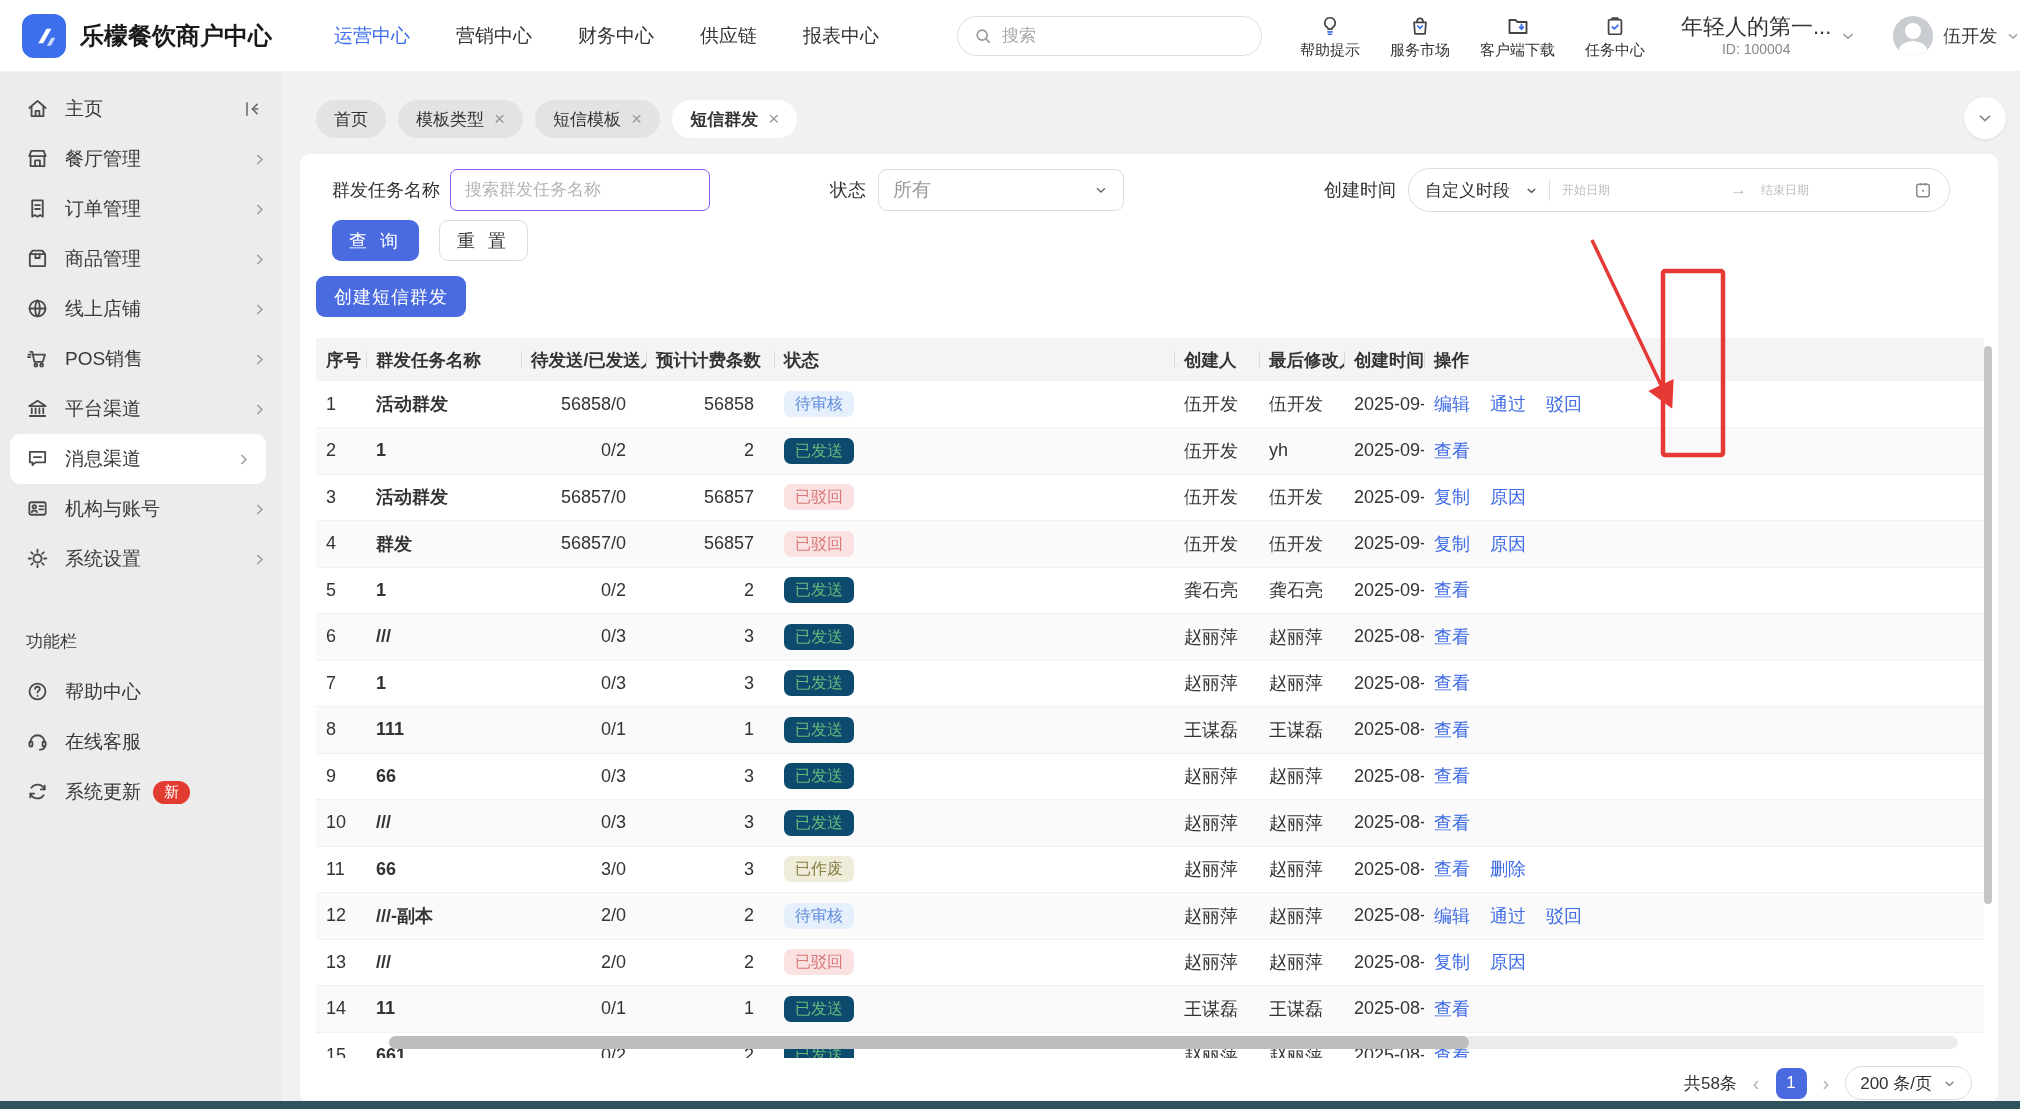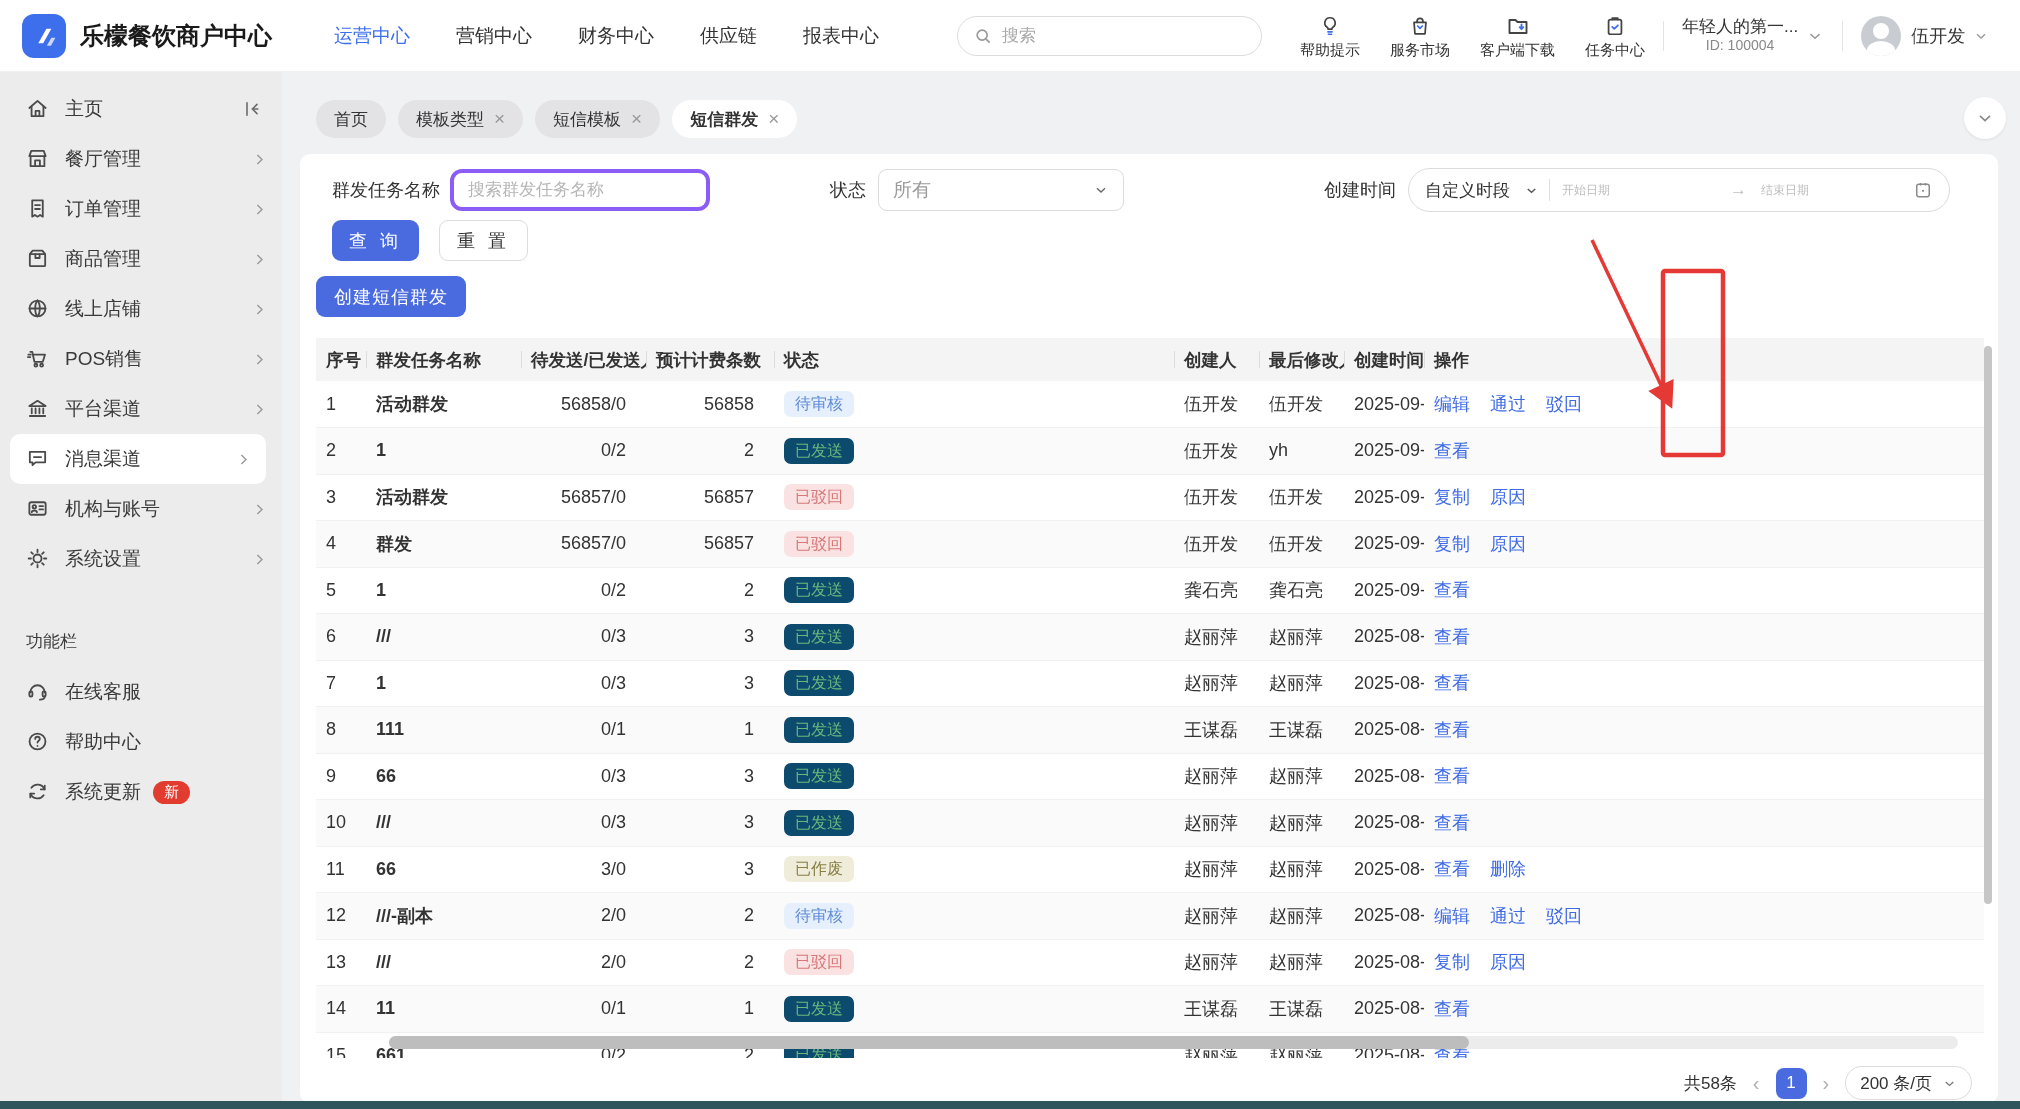--- a/index.html
+++ b/index.html
@@ -17,21 +17,21 @@
   .search-wrap { position:relative; margin-left:78px;}
   .search-input { width:305px; height:40px; border:1px solid #ddd; border-radius:20px; padding:0 16px 0 44px; font-size:17px; color:#333; outline:none; background:#fff;}
   .search-input::placeholder { color:#a8a8a8; }
   .search-ic { position:absolute; left:16px; top:10px; color:#999;}
   .quick-bar { display:flex; gap:30px; margin-left:38px;}
   .qa { display:flex; flex-direction:column; align-items:center; cursor:pointer; min-width:60px;}
   .qa-ic { height:26px; color:#444; display:flex; align-items:flex-end;}
   .qa-lb { font-size:15px; color:#333; margin-top:3px; white-space:nowrap;}
   .vdiv { width:1px; height:30px; background:#e3e3e3; margin:0 18px;}
   .org { text-align:center; line-height:1.25; cursor:pointer;}
-  .org-name { font-size:17px; color:#333; white-space:nowrap;}
+  .org-name { font-size:22px; color:#333; white-space:nowrap;}
   .org-id { font-size:14px; color:#888; }
   .chev { color:#9a9a9a; margin-left:8px;}
   .avatar { width:40px; height:40px; border-radius:50%; background:#c9cdd2; position:relative; overflow:hidden; flex:0 0 auto;}
   .avatar:before { content:""; position:absolute; left:12px; top:7px; width:16px; height:16px; border-radius:50%; background:#fff;}
   .avatar:after { content:""; position:absolute; left:6px; top:25px; width:28px; height:18px; border-radius:50% 50% 0 0; background:#fff;}
   .user-name { font-size:18px; color:#333; margin-left:10px; white-space:nowrap; cursor:pointer;}
 
   
   .sidebar { position:absolute; left:0; top:72px; width:282px; height:1029px; background:#ececec; z-index:5;}
   .sb-list { padding-top:12px; }
@@ -51,21 +51,21 @@
   .tab { height:38px; border-radius:19px; background:#e3e3e5; display:flex; align-items:center; padding:0 18px; font-size:17px; color:#333; cursor:pointer; white-space:nowrap;}
   .tab.active { background:#fff; font-weight:bold;}
   .tab-x { color:#999; font-size:19px; margin-left:10px; font-weight:normal; cursor:pointer;}
   .tabstrip-more { position:absolute; right:14px; top:10px; width:42px; height:42px; border-radius:50%; background:#fff; display:flex; align-items:center; justify-content:center; color:#888; cursor:pointer; box-shadow:0 1px 3px rgba(0,0,0,.08);}
 
   .card { position:absolute; left:18px; top:67px; width:1698px; height:949px; background:#fff; border-radius:10px;}
 
   
   .f-row { position:absolute; left:32px; top:15px; width:1640px; height:42px; display:flex; align-items:center;}
   .f-label { font-size:18px; color:#333; white-space:nowrap;}
-  .inp-task { width:260px; height:42px; border:4px solid #8b5cf6; border-radius:12px; margin-left:10px; padding:0 14px; font-size:17px; outline:none; color:#333;}
+  .inp-task { width:260px; height:42px; border:1px solid #8b5cf6; border-radius:7px; margin-left:10px; padding:0 14px; font-size:17px; outline:none; color:#333;}
   .inp-task::placeholder { color:#b5b5b5;}
   .sel { height:42px; border:1px solid #dcdcdc; border-radius:9px; display:flex; align-items:center; padding:0 14px; font-size:19px; color:#9a9a9a; background:#fff; cursor:pointer;}
   .sel .sel-chev { margin-left:auto; color:#666;}
   .sel-status { width:246px; margin-left:12px;}
   .range { height:44px; border:1px solid #dcdcdc; border-radius:22px; display:flex; align-items:center; margin-left:12px; width:542px; padding:0 16px; background:#fff;}
   .range .preset { font-size:17px; color:#333; white-space:nowrap;}
   .range .preset-chev { color:#555; margin:0 10px 0 14px;}
   .range .r-div { width:1px; height:22px; background:#e0e0e0; margin-right:12px;}
   .range .d-ph { font-size:12px; color:#bdbdbd; white-space:nowrap;}
   .range .d-start { width:168px;}
@@ -363,38 +363,38 @@
             <path d="M9 5.5 L15.5 12 L9 18.5"></path>
           </svg>
         </span>
    </div>
     </div>
   <div class="sb-section">功能栏</div>
   <div class="sb-footer">
       <div class="sb-item">
      <span class="sb-ic">
           <svg width="23" height="23" viewBox="0 0 24 24" fill="none" stroke="currentColor" stroke-width="1.9" stroke-linecap="round" stroke-linejoin="round">
+            <circle cx="12" cy="12" r="8.3"></circle>
+            <path d="M9.6 9.3 c0-3 4.8-3 4.8 0 c0 1.9-2.4 1.9-2.4 3.8"></path>
+            <path d="M12 16.6 h0.02"></path>
+          </svg>
+        </span>
+     <span class="sb-lb" style="flex:0 0 auto;">帮助中心</span>
+
+   </div>
+      <div class="sb-item">
+     <span class="sb-ic">
+          <svg width="23" height="23" viewBox="0 0 24 24" fill="none" stroke="currentColor" stroke-width="1.9" stroke-linecap="round" stroke-linejoin="round">
             <path d="M4.5 13 a7.5 7.5 0 0 1 15 0"></path>
             <rect x="3.5" y="11.8" width="3.2" height="5.4" rx="1.4"></rect>
             <rect x="17.3" y="11.8" width="3.2" height="5.4" rx="1.4"></rect>
             <path d="M19.5 17.2 c0 2.4-2.2 3.3-5 3.3"></path>
           </svg>
         </span>
      <span class="sb-lb" style="flex:0 0 auto;">在线客服</span>
-
-   </div>
-      <div class="sb-item">
-     <span class="sb-ic">
-          <svg width="23" height="23" viewBox="0 0 24 24" fill="none" stroke="currentColor" stroke-width="1.9" stroke-linecap="round" stroke-linejoin="round">
-            <circle cx="12" cy="12" r="8.3"></circle>
-            <path d="M9.6 9.3 c0-3 4.8-3 4.8 0 c0 1.9-2.4 1.9-2.4 3.8"></path>
-            <path d="M12 16.6 h0.02"></path>
-          </svg>
-        </span>
-     <span class="sb-lb" style="flex:0 0 auto;">帮助中心</span>
 
    </div>
       <div class="sb-item">
      <span class="sb-ic">
           <svg width="23" height="23" viewBox="0 0 24 24" fill="none" stroke="currentColor" stroke-width="1.9" stroke-linecap="round" stroke-linejoin="round">
             <path d="M19.5 5.8 V9.8 H15.5"></path>
             <path d="M4.5 18.2 V14.2 H8.5"></path>
             <path d="M19.3 9.8 A7.8 7.8 0 0 0 5.6 8.2"></path>
             <path d="M4.7 14.2 A7.8 7.8 0 0 0 18.4 15.8"></path>
           </svg>

